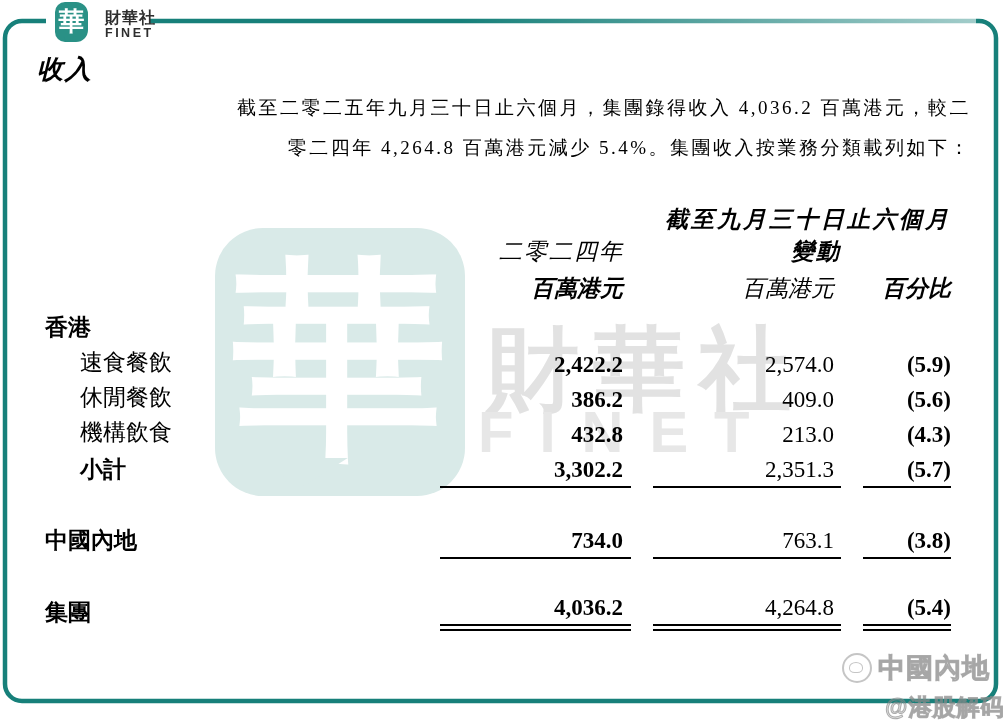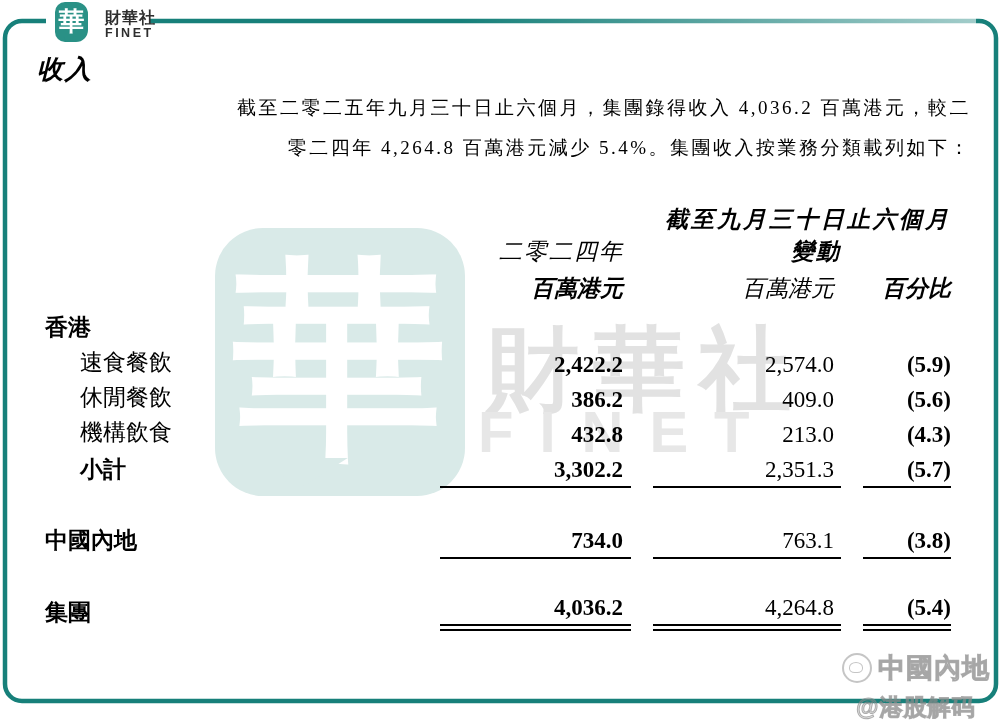--- a/index.html
+++ b/index.html
@@ -100,21 +100,21 @@
   .tiger-circle{
     width:26px;height:26px;border-radius:50%;
     border:2px solid rgba(150,150,150,0.55);margin-right:6px;
     position:relative;flex:0 0 auto;
   }
   .tiger-circle::after{
     content:"";position:absolute;left:5px;top:7px;width:12px;height:9px;
     border-radius:50% 50% 40% 40%;border:1.5px solid rgba(150,150,150,0.55);
   }
   .wm-hand{
-    position:absolute;left:856px;top:692px;z-index:5;
+    position:absolute;left:885px;top:692px;z-index:5;
     color:rgba(150,150,150,0.30);-webkit-text-stroke:1px rgba(135,135,135,0.65);
     font-family:"Liberation Sans",sans-serif;font-weight:bold;font-size:23px;letter-spacing:1px;
     white-space:nowrap;
   }
 </style>
 </head>
 <body>
 
 <svg class="border-svg" width="1003" height="723" viewBox="0 0 1003 723">
   <defs>

